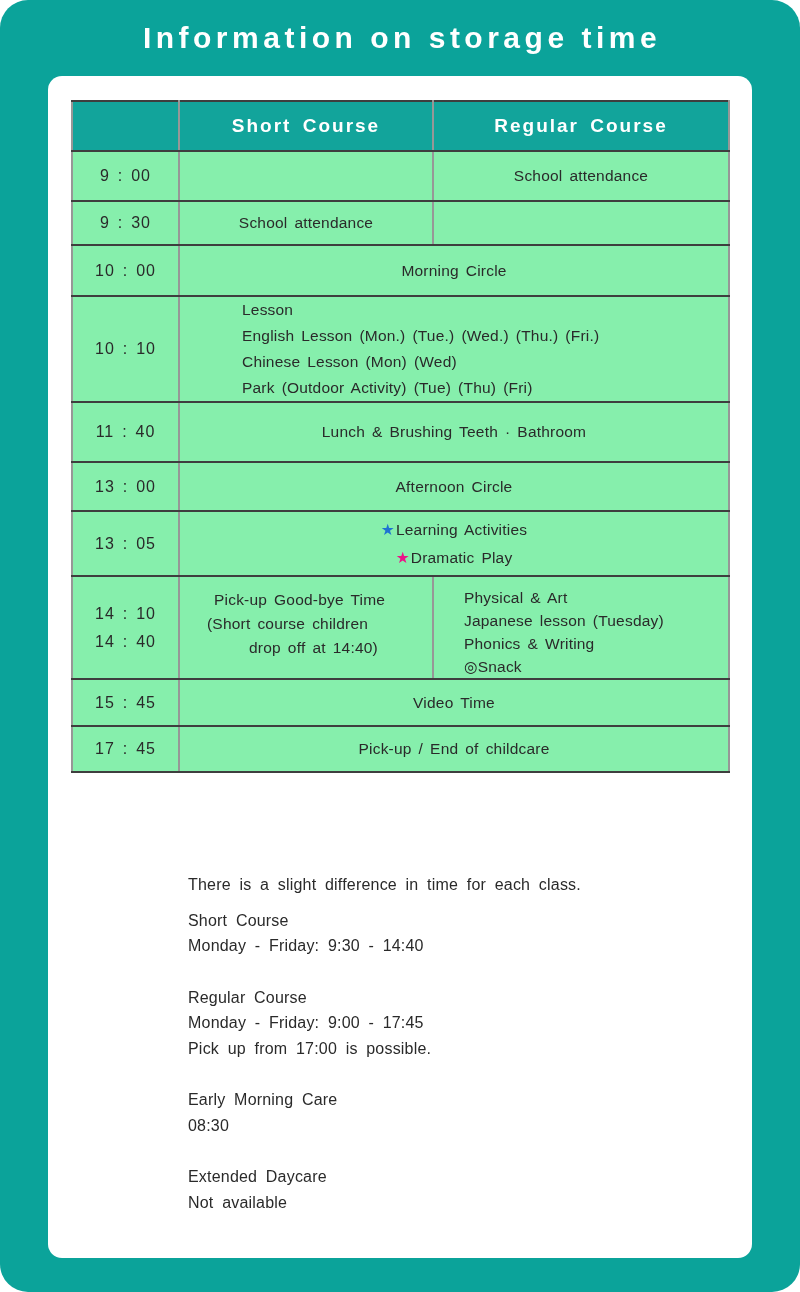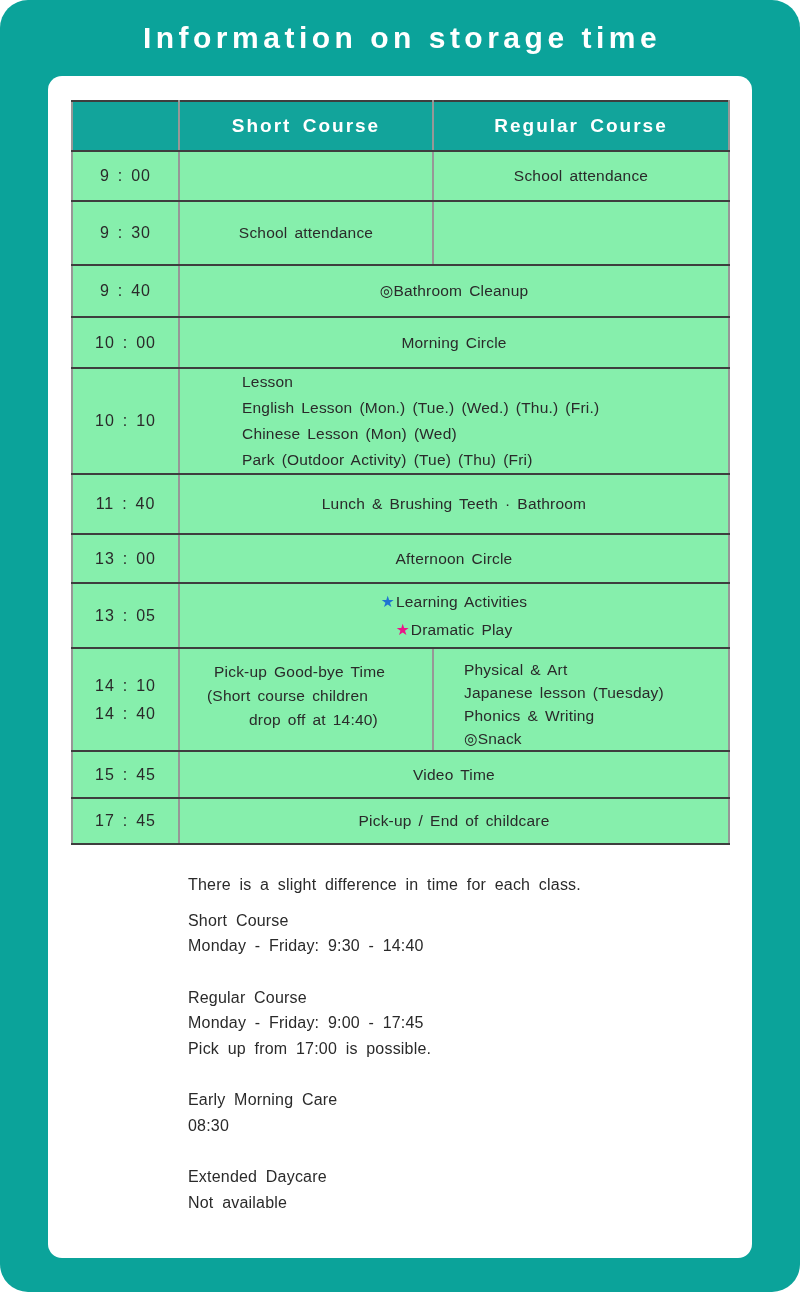--- a/index.html
+++ b/index.html
@@ -122,37 +122,29 @@
             <td class="time">
               <div>9 : 00</div>
             </td>
             <td class="cell-center">
               <div></div>
             </td>
             <td class="cell-center">
               <div>School attendance</div>
             </td>
           </tr>
-          <tr style="height: 64px;">
+          <tr style="height: 44px;">
             <td class="time">
               <div>9 : 30</div>
             </td>
             <td class="cell-center">
               <div>School attendance</div>
             </td>
             <td class="cell-center">
               <div></div>
-            </td>
-          </tr>
-          <tr style="height: 52px;">
-            <td class="time">
-              <div>9 : 40</div>
-            </td>
-            <td colspan="2" class="cell-center">
-              <div>◎Bathroom Cleanup</div>
             </td>
           </tr>
           <tr style="height: 51px;">
             <td class="time">
               <div>10 : 00</div>
             </td>
             <td colspan="2" class="cell-center">
               <div>Morning Circle</div>
             </td>
           </tr>

